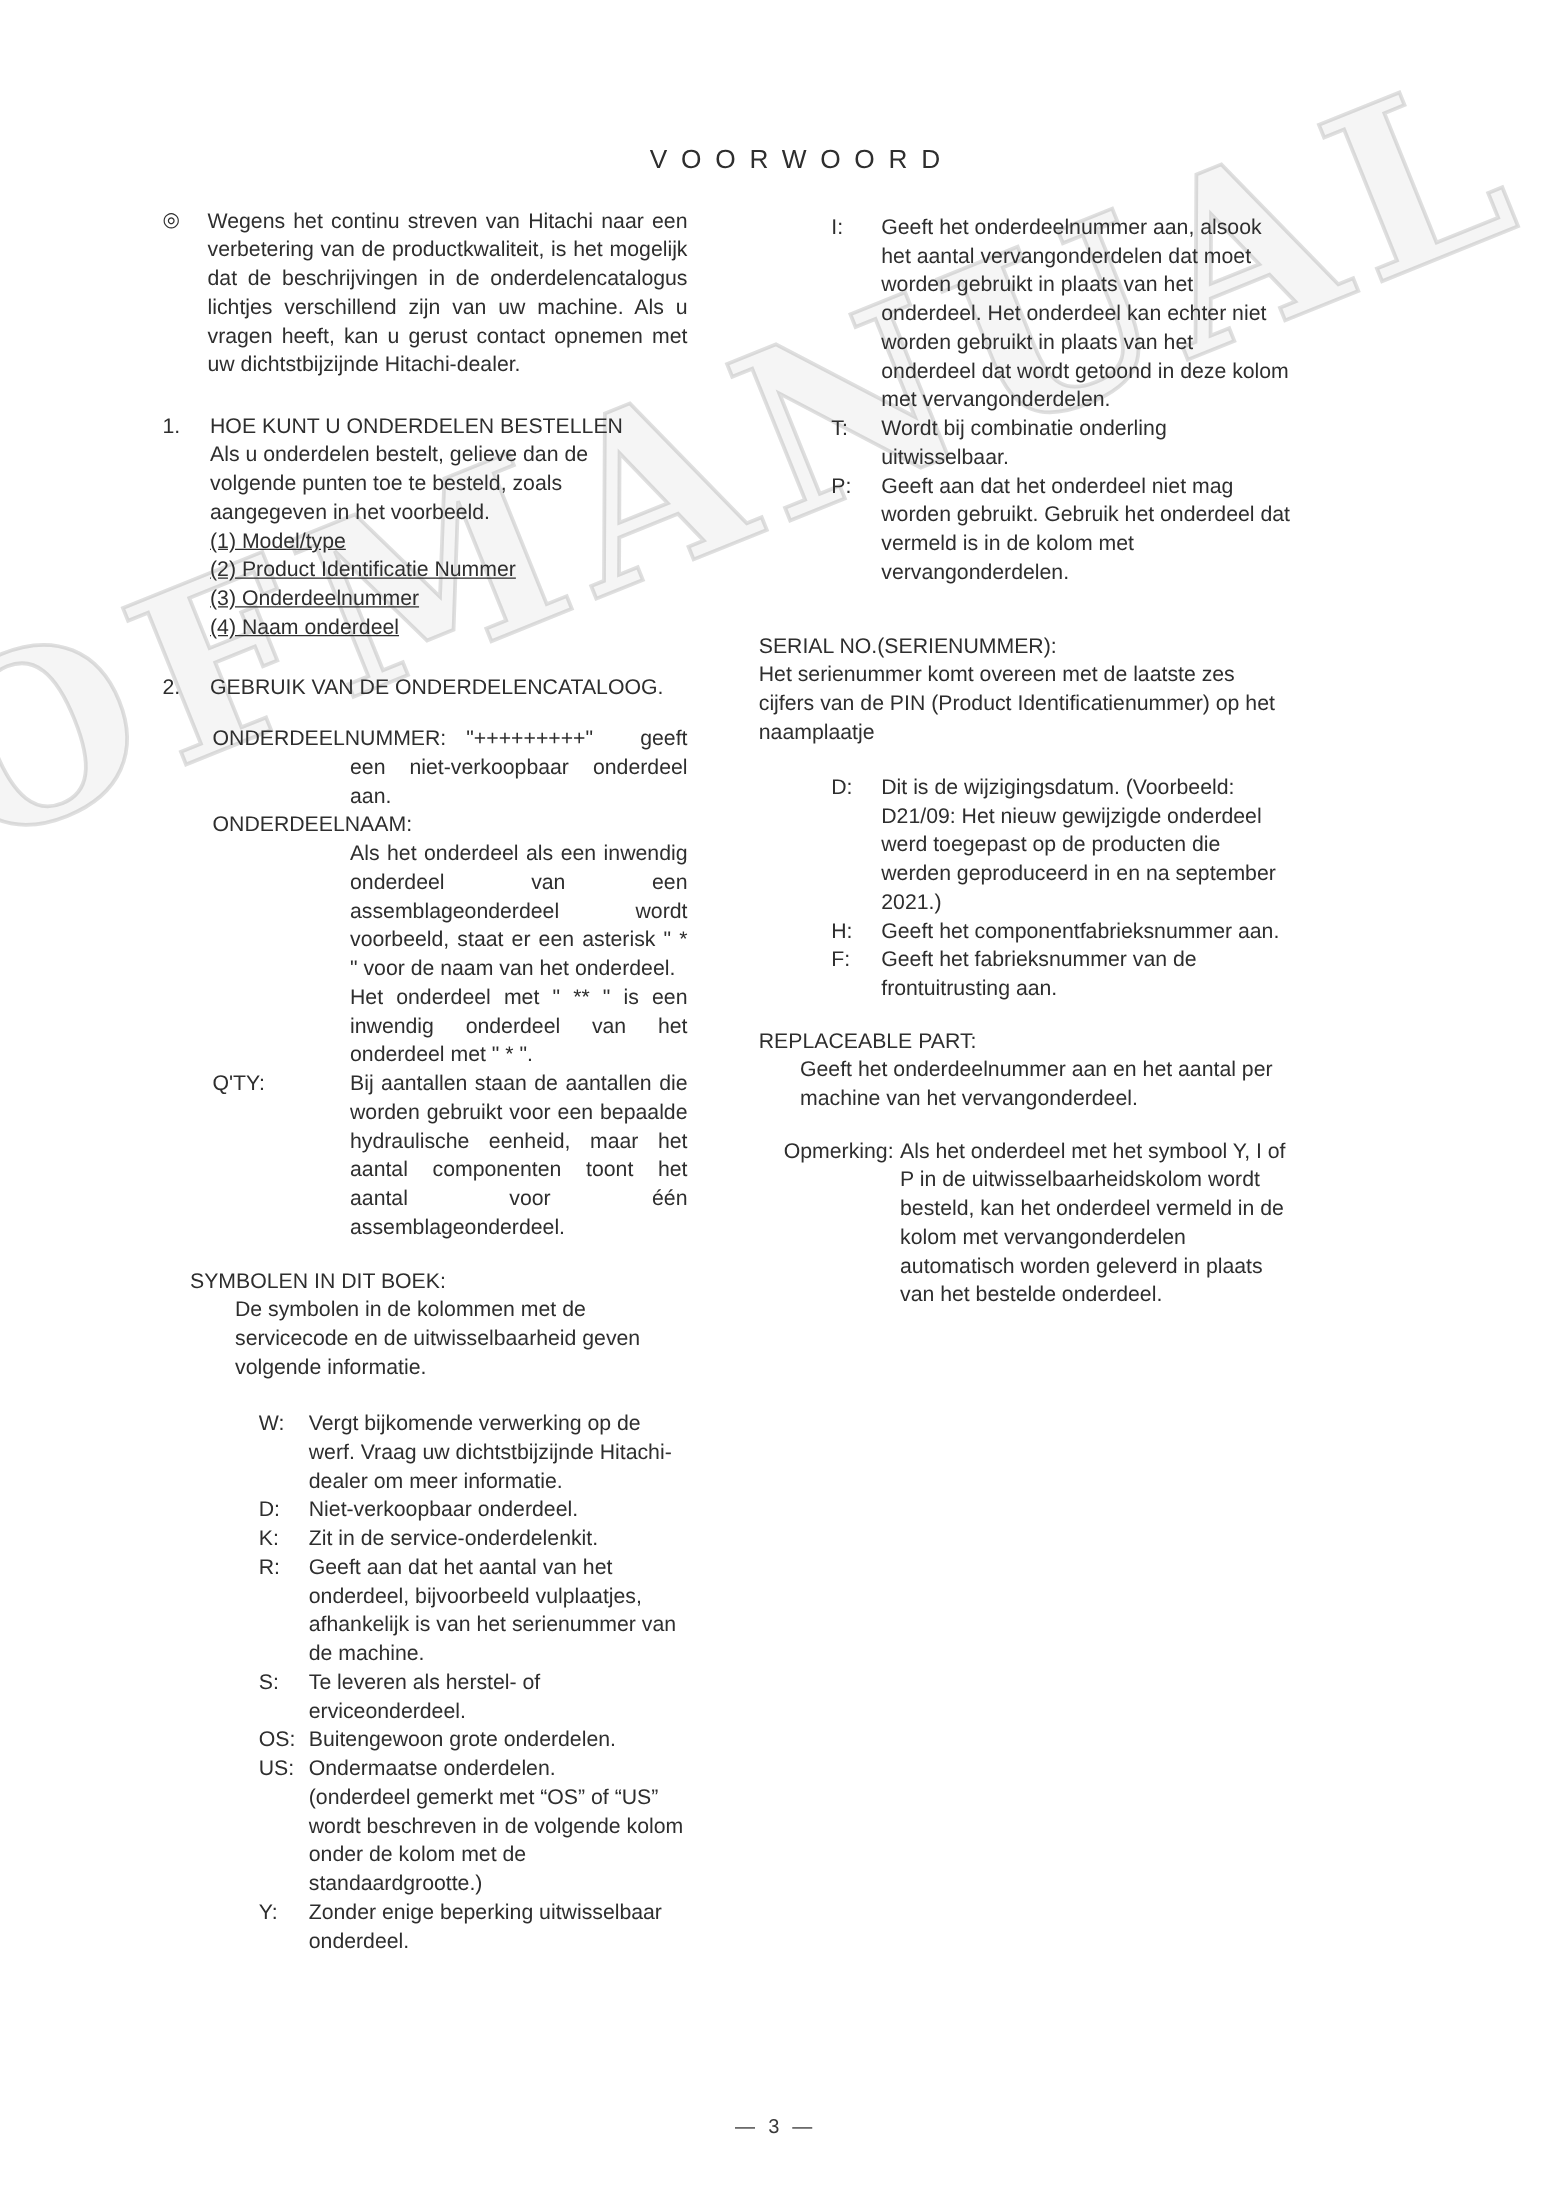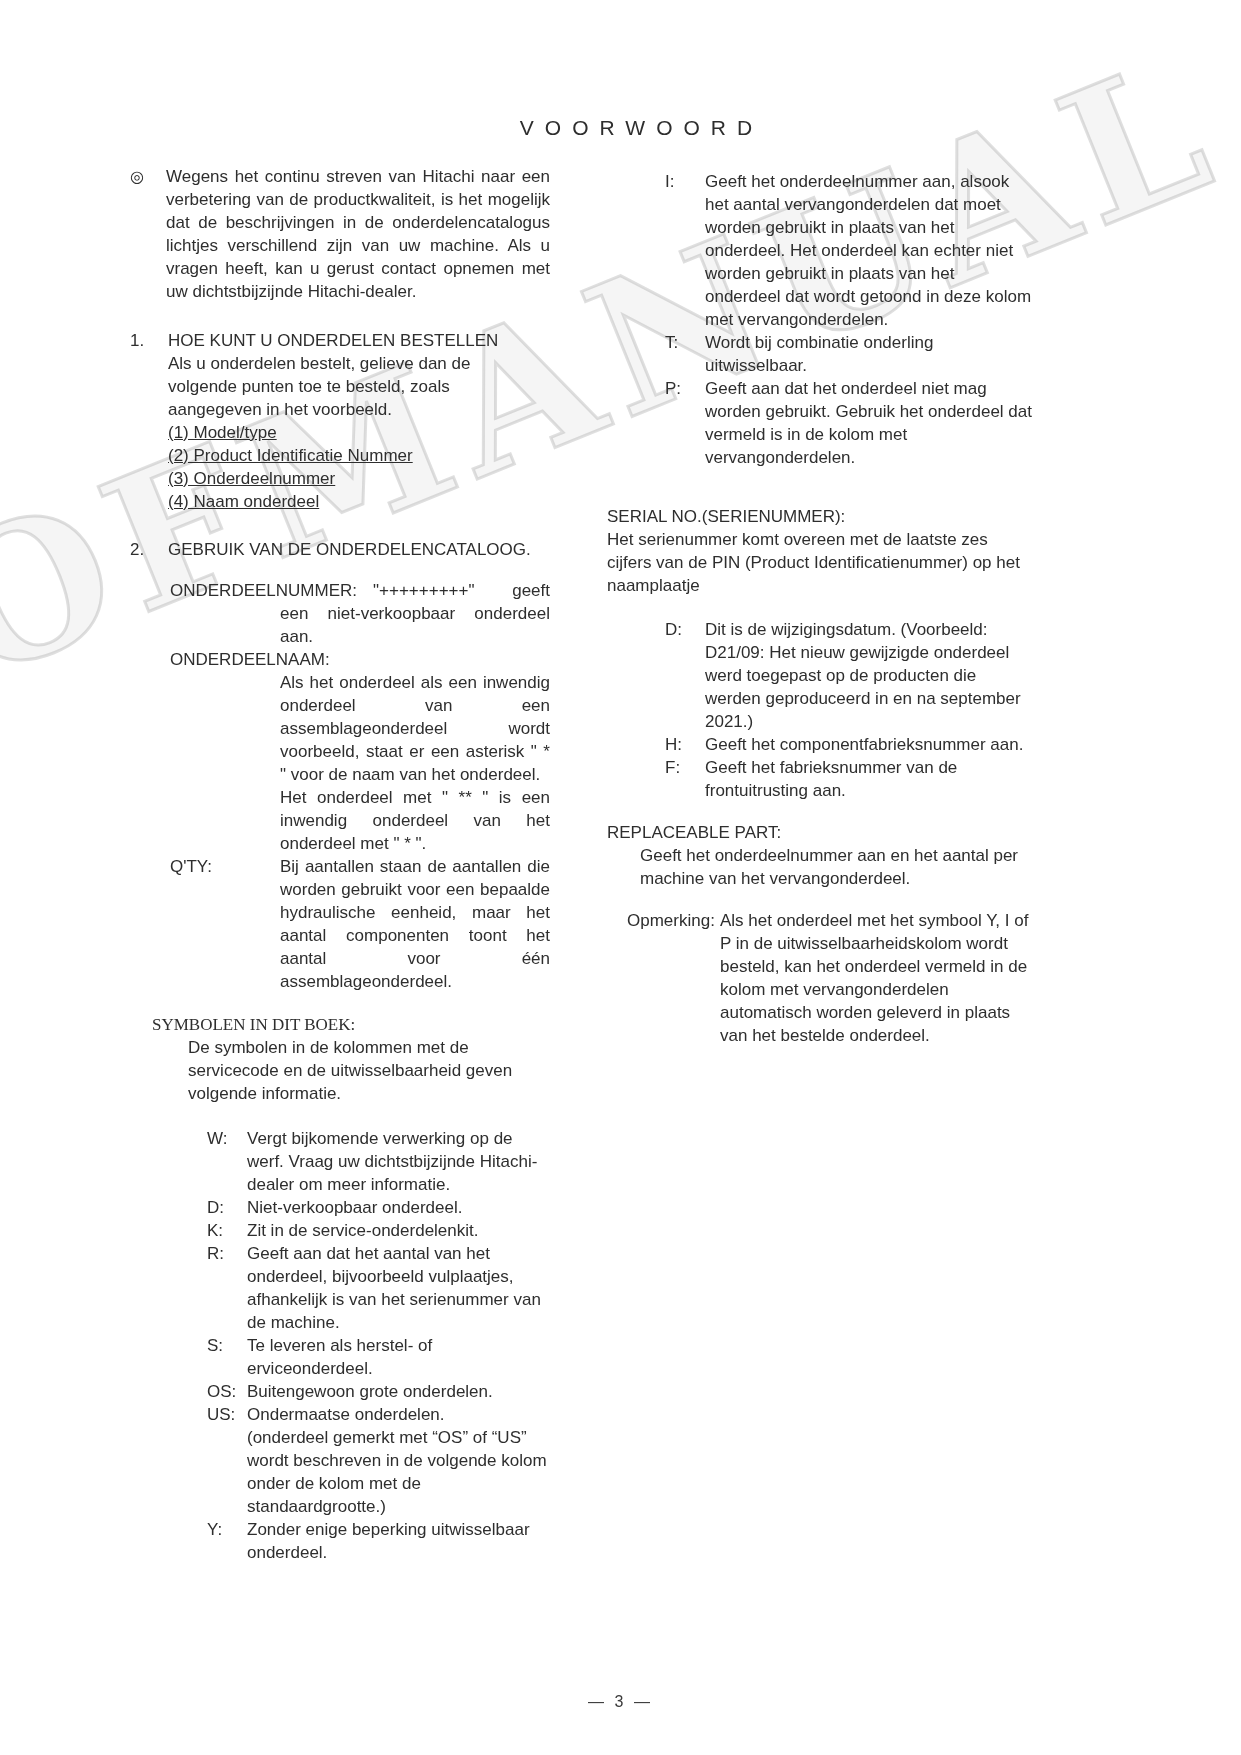--- a/index.html
+++ b/index.html
@@ -58,21 +58,21 @@
   .sec-body { margin-left: 38px; width: 360px; }
   .sec-list { margin-left: 38px; margin-bottom: 25px; text-decoration: underline; }
   .sec1 .sec-head { margin-bottom: 0; }
 
   .sec2-content { margin-left: 40px; margin-top: 18px; }
   .hang { padding-left: 110px; text-indent: -110px; text-align: justify; margin-bottom: 0; }
   .hang .lbl-inline { margin-right: 16px; }
   .indent { margin-left: 110px; }
   .qty-row { display: grid; grid-template-columns: 110px 1fr; }
 
-  .sym-head { margin-left: 22px; margin-top: 20px; font-family: Liberation Serif, serif; }
+  .sym-head { margin-left: 22px; margin-top: 20px; }
   .sym-intro { margin-left: 58px; width: 330px; }
   .sym-list { margin-left: 77px; margin-top: 22px; }
   .defrow { display: grid; grid-template-columns: 40px 1fr; }
   .defcode { white-space: nowrap; }
 
   .codes { margin-left: 58px; }
   .serial-block { margin-top: 36px; }
   .serial-text { }
   .codes2 { margin-left: 58px; margin-top: 21px; }
   .repl-block { margin-top: 19px; }

